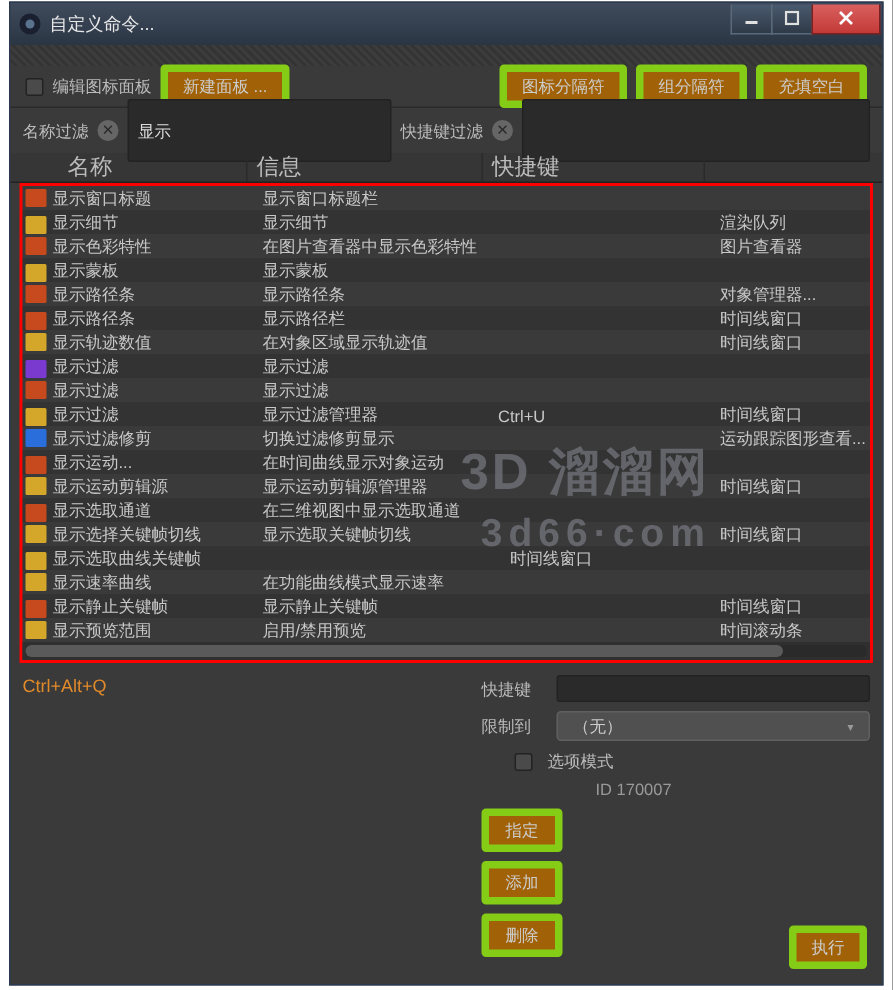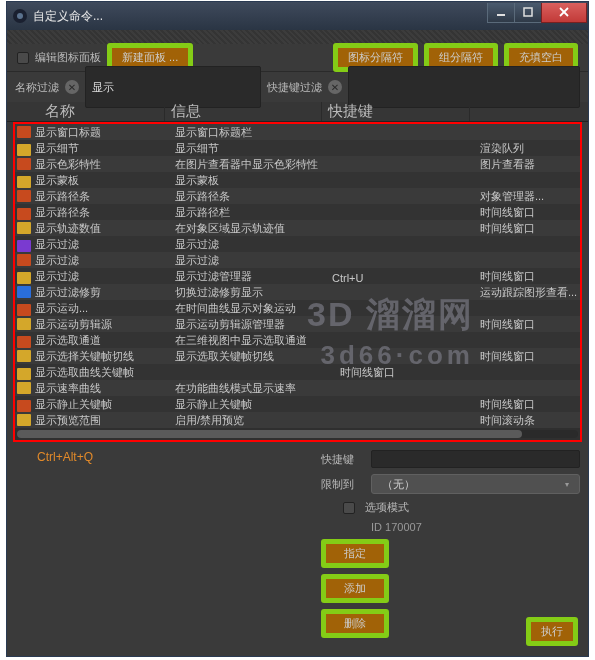--- a/index.html
+++ b/index.html
@@ -40,30 +40,30 @@
 .row .ico.d { background: #7a3ad0; }
 .cell-name { width: 140px; overflow: hidden; white-space: nowrap; }
 .cell-info { width: 157px; overflow: hidden; white-space: nowrap; }
 .cell-key { width: 148px; overflow: hidden; white-space: nowrap; }
 .cell-plugin { flex: 1; overflow: hidden; white-space: nowrap; color: #c8c8c8; }
 .hscroll { height: 12px; background: #2f2f2f; display: flex; align-items: center; }
 .hscroll .track { flex: 1; height: 8px; background: #2a2a2a; border-radius: 4px; margin: 0 2px; }
 .hscroll .thumb { width: 90%; height: 8px; background: #5a5a5a; border-radius: 4px; }
 .bottom { display: flex; padding: 8px; gap: 12px; height: 186px; }
 .bottom-left { width: 294px; }
-.shortcut-title { color: #e28a2a; font-size: 12px; margin-bottom: 6px; margin-left: 22px; }
+.shortcut-title { color: #e28a2a; font-size: 12px; margin-bottom: 6px; }
 .bottom-right { flex: 1; }
 .form-row { display: flex; align-items: center; gap: 10px; font-size: 11px; color: #bbb; margin-bottom: 6px; }
 .form-row .label { width: 40px; }
 .text-input { flex: 1; background: #2a2a2a; border: 1px solid #222; padding: 2px 6px; color: #ddd; border-radius: 2px; height: 18px; }
 .dropdown { flex: 1; background: #505050; border: 1px solid #606060; color: #ccc; padding: 2px 10px; border-radius: 3px; height: 20px; display: flex; align-items: center; justify-content: space-between; }
 .dropdown .arrow { font-size: 8px; color: #999; }
-.id-text { color: #999; font-size: 11px; margin-left: 50px; margin-bottom: 6px; }
+.id-text { color: #999; font-size: 11px; margin-left: 76px; margin-bottom: 6px; }
 .action-btns { display: flex; flex-direction: column; gap: 6px; margin-left: 0; margin-top: 2px; }
-.action-btns .pill-btn { width: 68px; text-align: center; }
+.action-btns .pill-btn { width: 54px; text-align: center; }
 .exec-btn { position: absolute; right: 10px; bottom: 10px; }
 .watermark { position: absolute; left: 300px; top: 290px; font-family: Arial, sans-serif; color: rgba(120,120,130,0.7); pointer-events: none; font-weight: bold; text-align: right; }
 .watermark .l1 { font-size: 34px; letter-spacing: 2px; }
 .watermark .l2 { font-size: 26px; letter-spacing: 4px; margin-top: 2px; }
 </style>
 </head>
 <body>
 
 <div class="window">
   <div class="titlebar">

